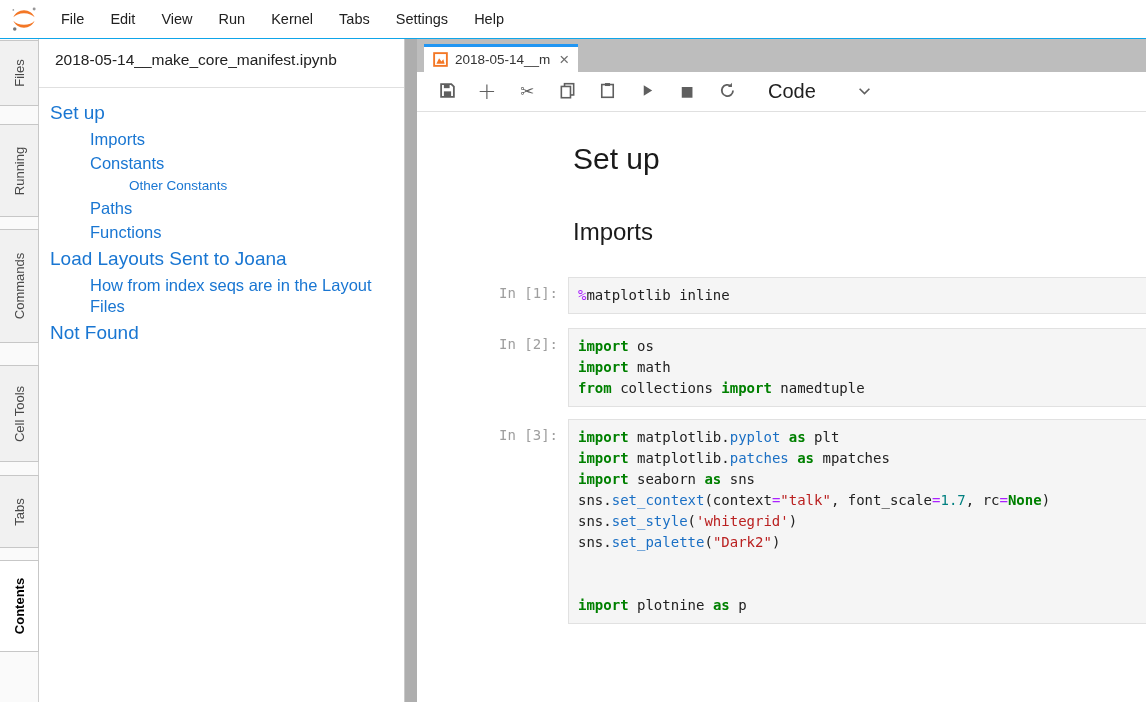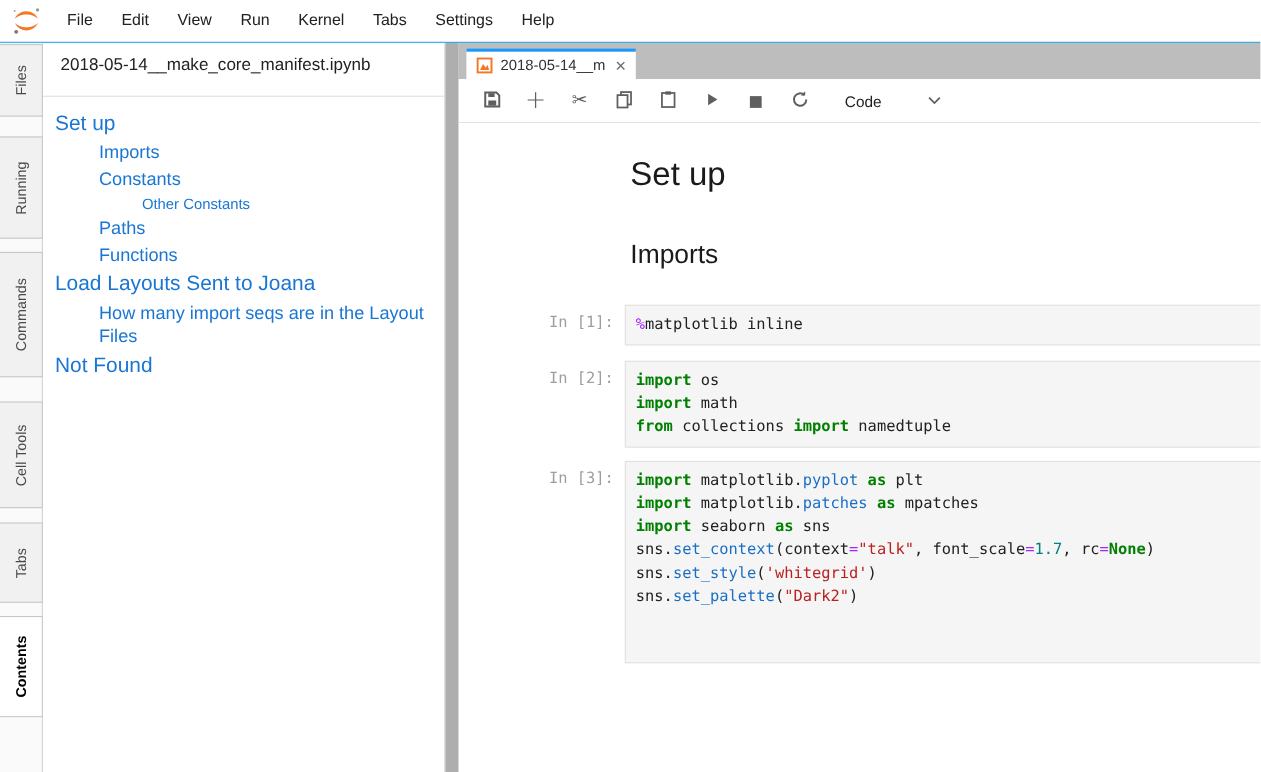--- a/index.html
+++ b/index.html
@@ -38,21 +38,21 @@
   .tab-icon{display:flex;align-items:center;}
   .tab-label{margin:0 6px 0 7px;font-size:13.5px;color:#333;max-width:100px;overflow:hidden;white-space:nowrap;}
   .tab-close{font-size:17px;color:#6e6e6e;margin-left:3px;cursor:pointer;line-height:1;}
   #toolbar{height:40px;background:#fff;border-bottom:1px solid #e0e0e0;display:flex;align-items:center;padding-left:10px;box-sizing:border-box;}
   #toolbar-buttons{display:flex;}
   .tb-btn{width:40px;height:40px;display:flex;align-items:center;justify-content:center;background:none;border:none;padding:0;cursor:pointer;color:#5f5f5f;}
   .tb-glyph{font-size:17px;color:#5f5f5f;font-family:"DejaVu Sans",sans-serif;line-height:1;}
   .tb-glyph.plus{font-size:23px;font-weight:300;}
   .tb-glyph.stop{font-size:14px;}
   #celltype{display:flex;align-items:center;margin-left:21px;cursor:pointer;}
-  #celltype .ct-value{font-size:14px;color:#212121;}
+  #celltype .ct-value{font-size:20px;color:#212121;}
   #celltype .chev{margin-left:42px;display:flex;align-items:center;}
   
   #nb{flex:1;overflow:hidden;background:#fff;padding-top:2px;}
   .nb-h1{font-size:30px;font-weight:400;color:#1a1a1a;margin:28px 0 0 156px;}
   .nb-h2{font-size:24px;font-weight:400;color:#1a1a1a;margin:42px 0 0 156px;}
   .cell{display:flex;}
   .cell.c0{margin-top:31px;}
   .cell.c1{margin-top:14px;}
   .cell.c2{margin-top:12px;}
   .prompt{width:151px;box-sizing:border-box;text-align:right;padding:8px 10px 0 0;
@@ -117,21 +117,21 @@
   <div id="toc-panel">
     <div id="toc-title">2018-05-14__make_core_manifest.ipynb</div>
     <div id="toc-list">
         <div class="toc-item lvl1">Set up</div>
         <div class="toc-item lvl2">Imports</div>
         <div class="toc-item lvl2">Constants</div>
         <div class="toc-item lvl3">Other Constants</div>
         <div class="toc-item lvl2">Paths</div>
         <div class="toc-item lvl2">Functions</div>
         <div class="toc-item lvl1">Load Layouts Sent to Joana</div>
-        <div class="toc-item lvl2">How many import seqs are in the Layout Files</div>
+        <div class="toc-item lvl2">How from index seqs are in the Layout Files</div>
         <div class="toc-item lvl1">Not Found</div>
       </div>
   </div>
 
   <div id="splitter"></div>
 
   <div id="dock">
     <div id="tabbar">
       <div id="doc-tab">
         <span class="tab-icon">
@@ -221,18 +221,19 @@
             <div class="prompt">In [3]:</div>
             <div class="cell-box">
               <div class="line"><span class="tok-kw">import</span><span class="tok-pl"> matplotlib.</span><span class="tok-prop">pyplot</span><span class="tok-kw"> as</span><span class="tok-pl"> plt</span></div>
               <div class="line"><span class="tok-kw">import</span><span class="tok-pl"> matplotlib.</span><span class="tok-prop">patches</span><span class="tok-kw"> as</span><span class="tok-pl"> mpatches</span></div>
               <div class="line"><span class="tok-kw">import</span><span class="tok-pl"> seaborn </span><span class="tok-kw">as</span><span class="tok-pl"> sns</span></div>
               <div class="line"><span class="tok-pl">sns.</span><span class="tok-prop">set_context</span><span class="tok-pl">(context</span><span class="tok-op">=</span><span class="tok-str">"talk"</span><span class="tok-pl">, font_scale</span><span class="tok-op">=</span><span class="tok-num">1.7</span><span class="tok-pl">, rc</span><span class="tok-op">=</span><span class="tok-kw">None</span><span class="tok-pl">)</span></div>
               <div class="line"><span class="tok-pl">sns.</span><span class="tok-prop">set_style</span><span class="tok-pl">(</span><span class="tok-str">'whitegrid'</span><span class="tok-pl">)</span></div>
               <div class="line"><span class="tok-pl">sns.</span><span class="tok-prop">set_palette</span><span class="tok-pl">(</span><span class="tok-str">"Dark2"</span><span class="tok-pl">)</span></div>
               <div class="line">&nbsp;</div>
               <div class="line">&nbsp;</div>
+              <div class="line"><span class="tok-kw">import</span><span class="tok-pl"> plotnine </span><span class="tok-kw">as</span><span class="tok-pl"> p</span></div>
             </div>
           </div>
         </div>
     </div>
   </div>
 </div>
 
 </body></html>

